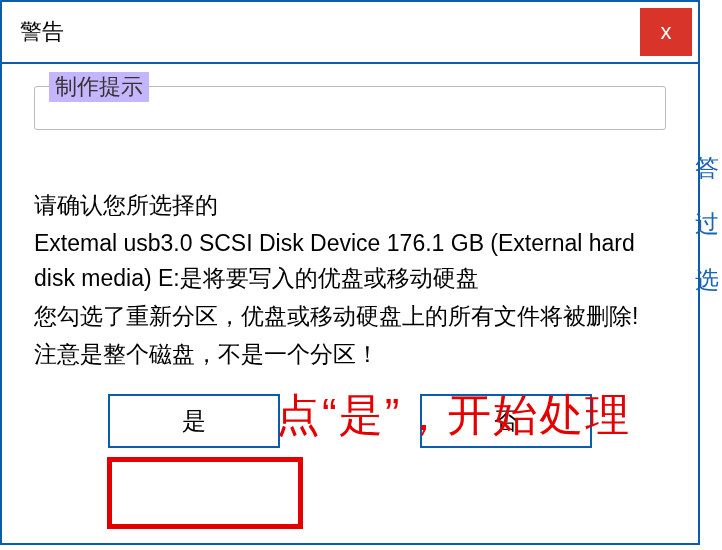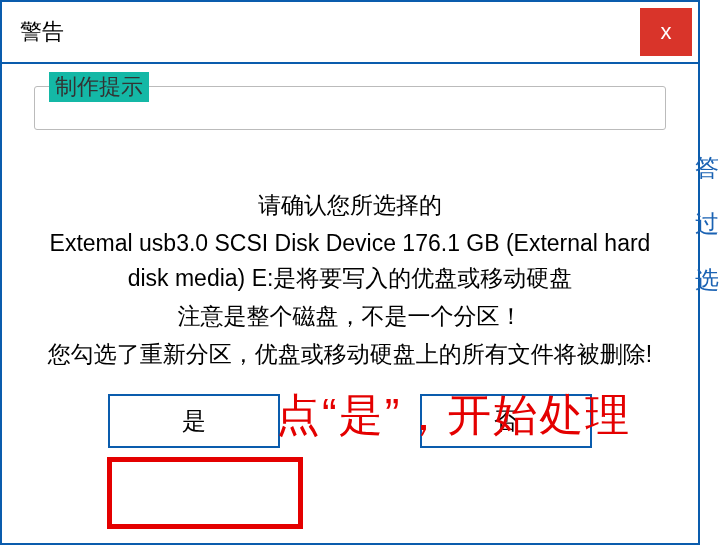--- a/index.html
+++ b/index.html
@@ -55,37 +55,36 @@
       border: 1px solid #bbb;
       border-radius: 3px;
       padding: 18px 16px 24px 22px;
       margin-bottom: 58px;
       position: relative;
     }
     .legend {
       position: absolute;
       top: -15px;
       left: 14px;
-      background: #14b8a6;
+      background: #c4b5fd;
       padding: 0 6px;
       font-size: 22px;
       color: #333;
     }
     .notice-text {
       font-size: 23px;
       color: #000;
       line-height: 1.5;
       padding-left: 18px;
     }
     .body-text {
       font-size: 23px;
       color: #000;
       line-height: 1.55;
       margin-bottom: 2px;
-      text-align: center;
     }
     .button-row {
       display: flex;
       justify-content: center;
       gap: 140px;
       margin-top: 22px;
       position: relative;
     }
     .btn {
       width: 172px;
@@ -145,22 +144,22 @@
     </button>
   </div>
 
   <div class="content">
     <div class="fieldset">
       <div class="legend">制作提示</div>
     </div>
 
     <div class="body-text">请确认您所选择的</div>
     <div class="body-text">Extemal usb3.0 SCSI Disk Device 176.1 GB (External hard disk media) E:是将要写入的优盘或移动硬盘</div>
+    <div class="body-text">您勾选了重新分区，优盘或移动硬盘上的所有文件将被删除!</div>
     <div class="body-text">注意是整个磁盘，不是一个分区！</div>
-    <div class="body-text">您勾选了重新分区，优盘或移动硬盘上的所有文件将被删除!</div>
 
     <div class="button-row">
       <button class="btn">
         <span>是</span>
       </button>
       <button class="btn">
         <span>否</span>
       </button>
     </div>
   </div>

